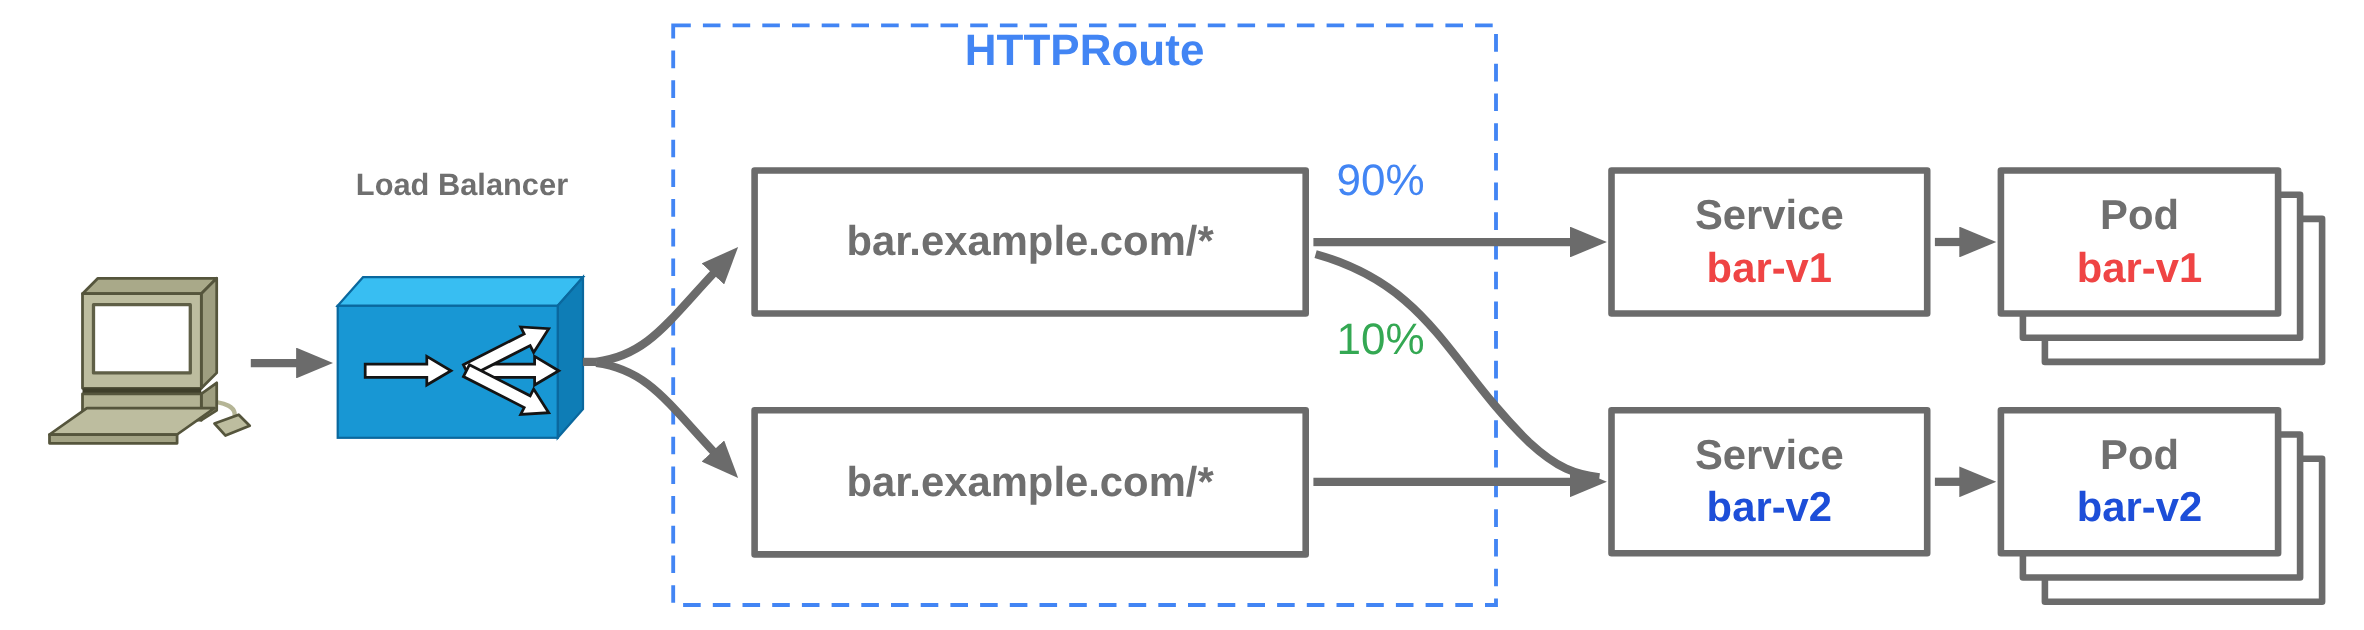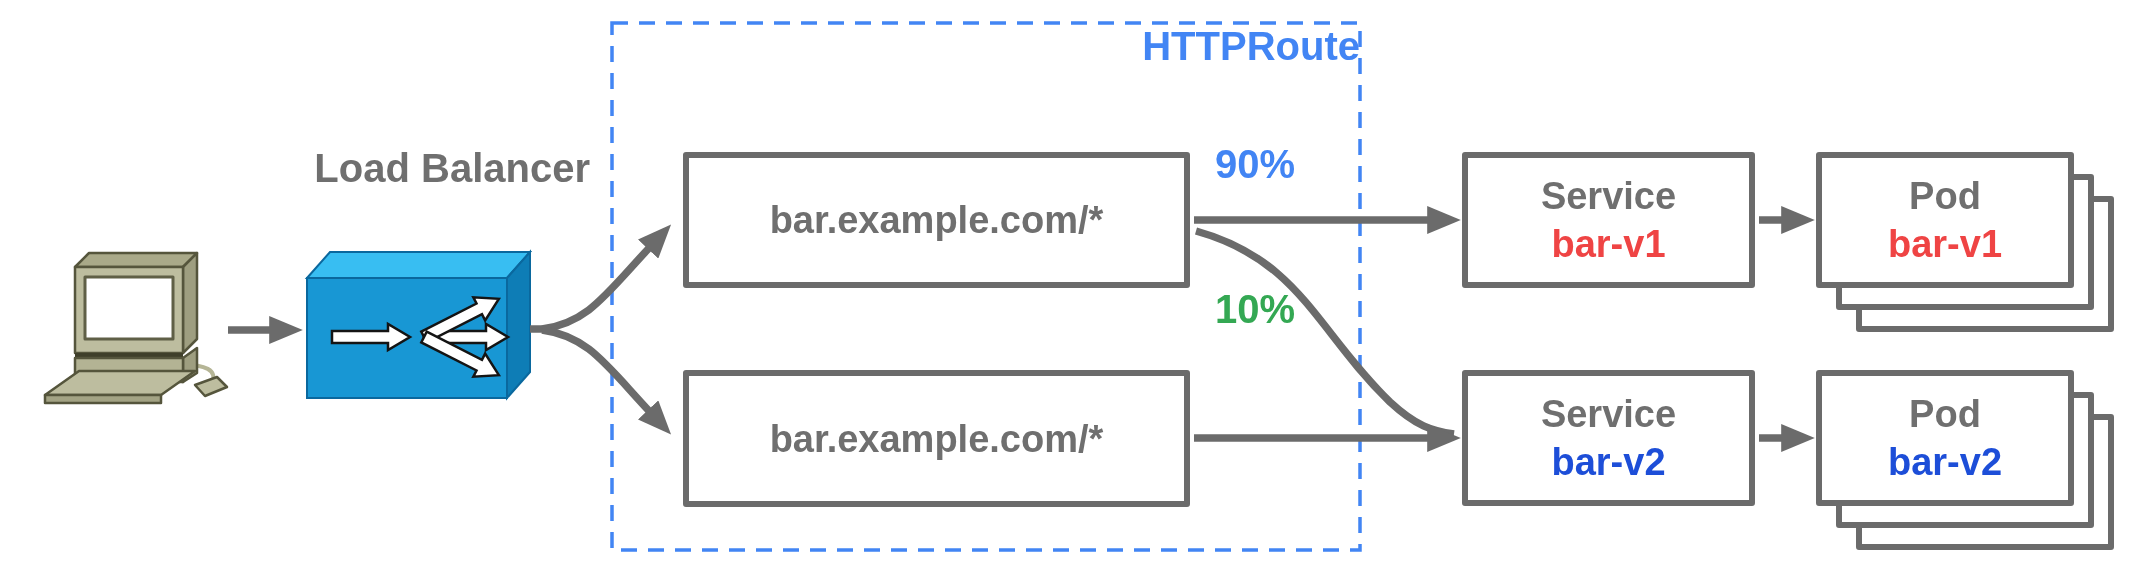--- a/index.html
+++ b/index.html
@@ -8,23 +8,23 @@
     width:2149px;height:573px;
     background:#fff;
     font-family:"Liberation Sans",sans-serif;
     overflow:hidden;
   }
   .layer{position:absolute;left:0;top:0;}
   .label{
     position:absolute;
     font-weight:700;
     color:#6f6f6f;
-    text-align:right;
+    text-align:center;
   }
-  .lb-label{left:250px;top:146px;width:340px;font-size:40px;line-height:44px;}
+  .lb-label{left:250px;top:146px;width:340px;font-size:28px;line-height:44px;}
   .route-title{
     left:612px;top:21px;width:748px;
     font-size:40px;line-height:50px;color:#4285f4;
   }
   .box{
     position:absolute;
     box-sizing:border-box;
     background:#fff;
     border:6px solid #6b6b6b;
     border-radius:3px;
@@ -35,21 +35,21 @@
     font-weight:700;
     font-size:38px;
     line-height:48px;
     color:#6f6f6f;
     text-align:center;
   }
   .route-box1{left:683px;top:152px;width:507px;height:136px;}
   .route-box2{left:683px;top:370px;width:507px;height:137px;}
   .service-box1{left:1462px;top:152px;width:293px;height:136px;}
   .service-box2{left:1462px;top:370px;width:293px;height:136px;}
-  .pct{position:absolute;width:120px;font-size:40px;font-weight:700;text-align:center;}
+  .pct{position:absolute;width:120px;font-size:40px;font-weight:400;text-align:center;}
   .pct-90{left:1195px;top:142px;color:#4285f4;}
   .pct-10{left:1195px;top:287px;color:#34a853;text-align:center;}
   .blue{color:#ef4444;}
   .green{color:#1d4ed8;}
   .pod-stack{position:absolute;width:258px;height:104px;}
   .pod-layer{
     position:absolute;
     box-sizing:border-box;
     width:258px;height:136px;
     background:#fff;

